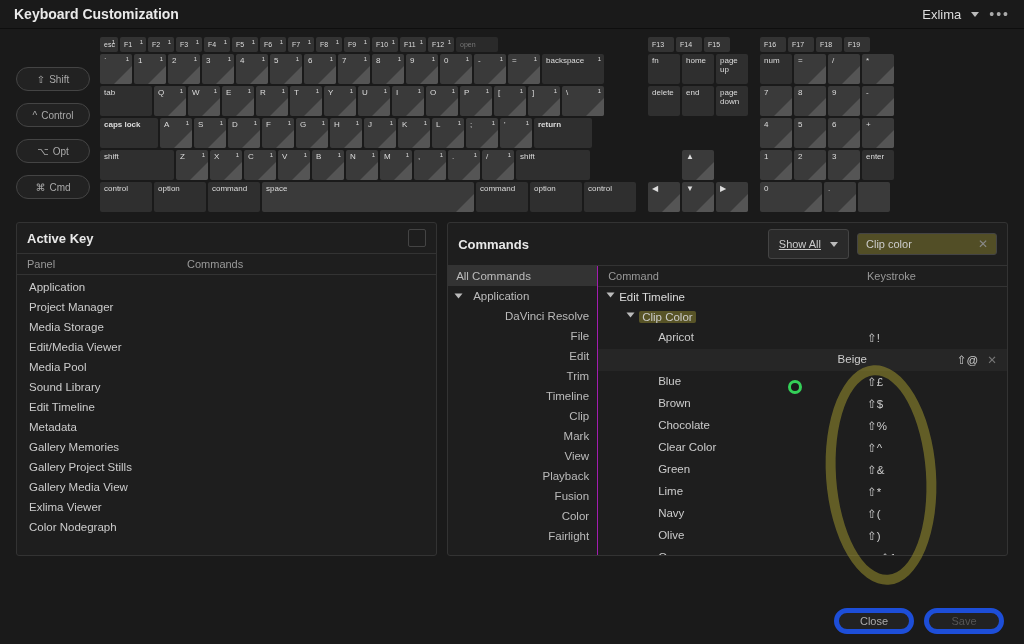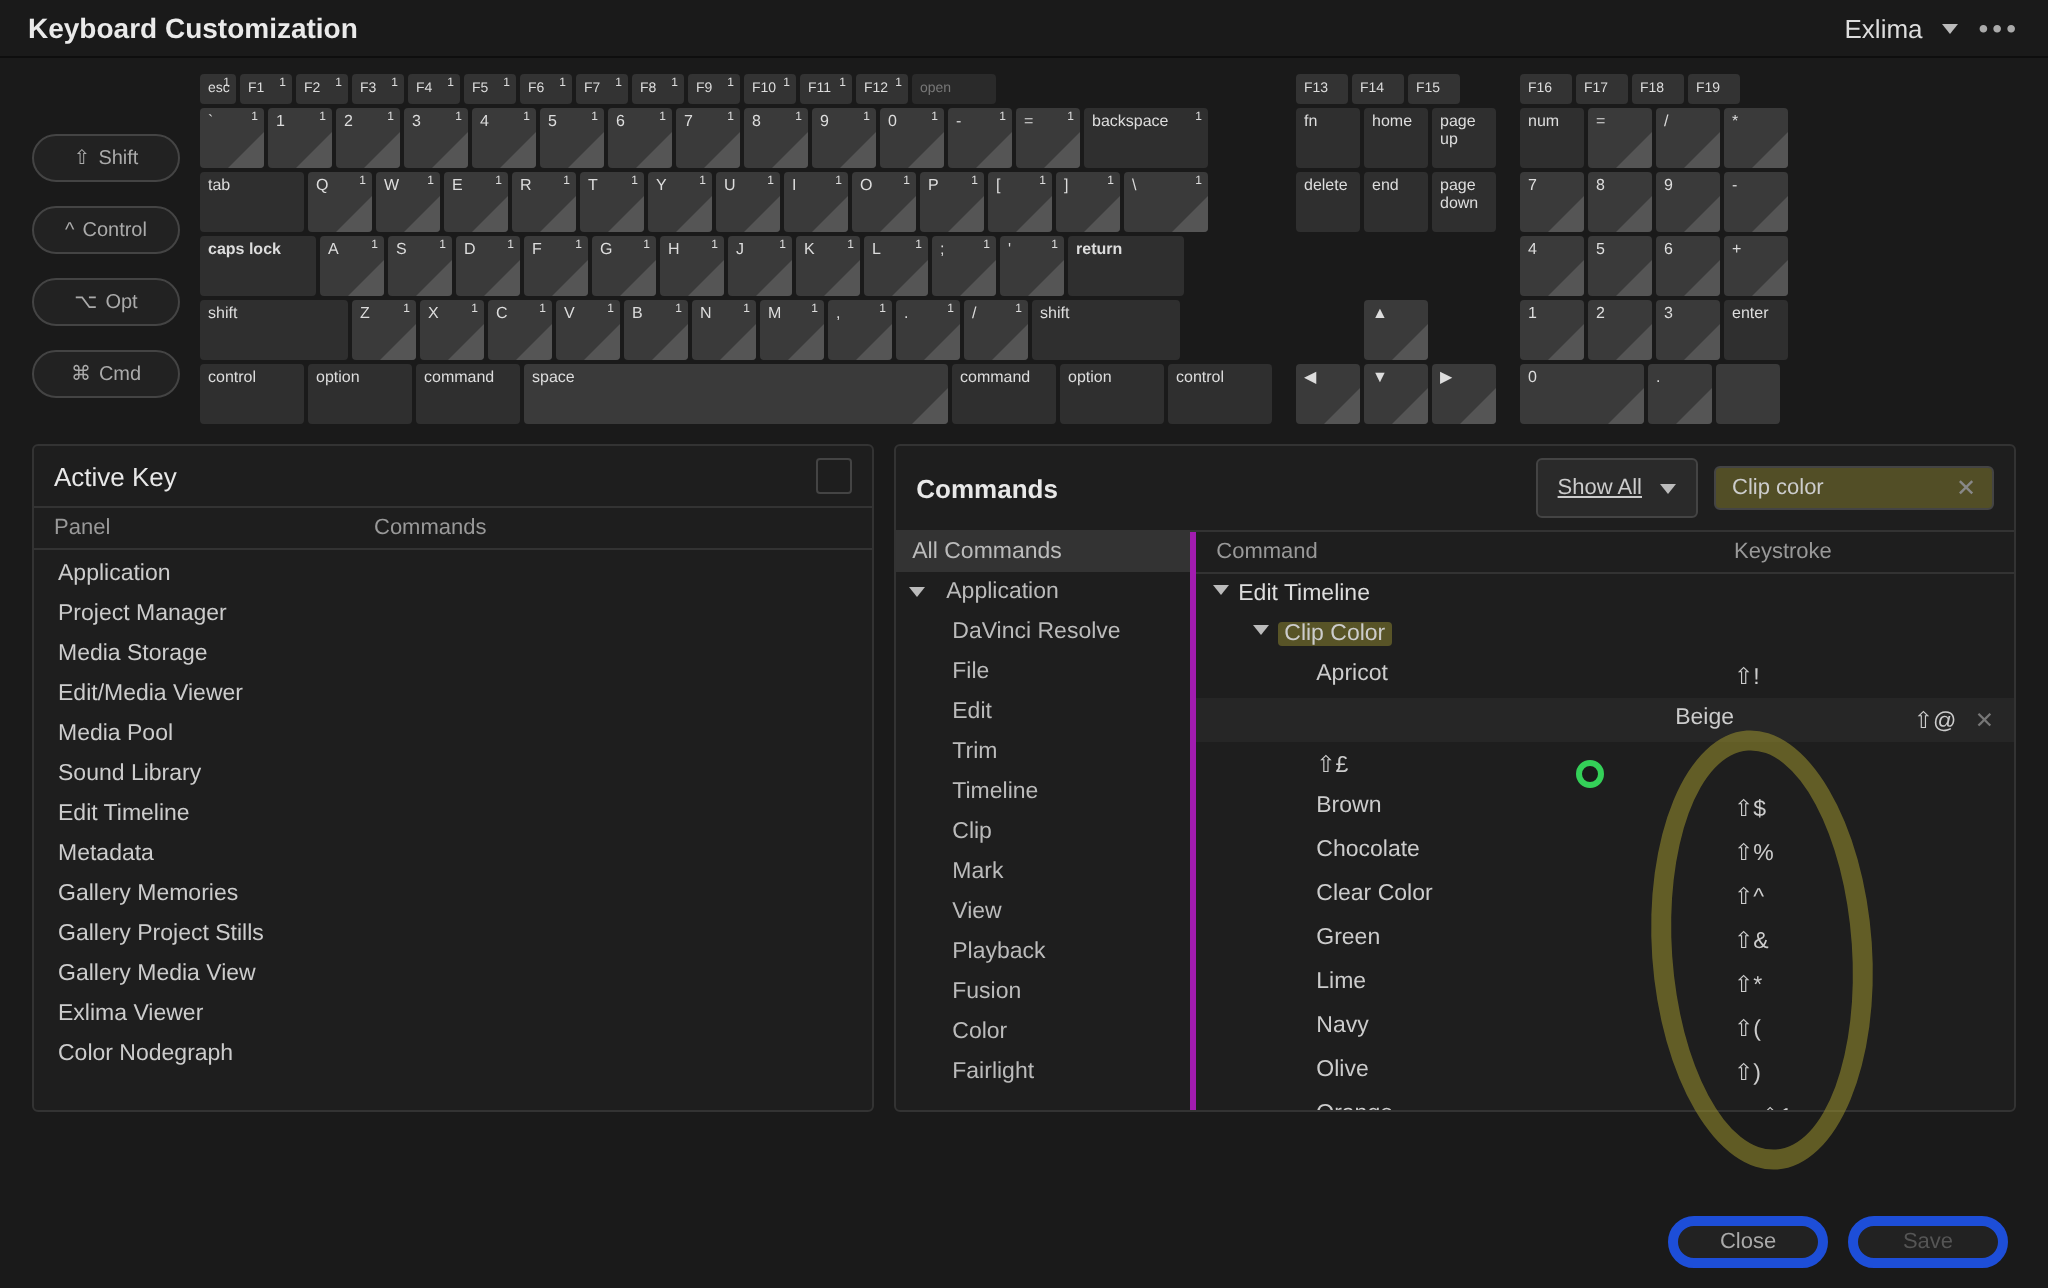--- a/index.html
+++ b/index.html
@@ -95,21 +95,21 @@
   .w125 { width: 42px; } .w15 { width: 52px; }
   .w175 { width: 58px; font-weight: bold; } .w2 { width:62px;}
   .w225 { width: 74px; } .wspace { width: 212px; }
   .fw { width: 26px; } .fws { width:18px;}
 
   
   .panels { display: flex; gap: 10px; padding: 0 16px; }
   .panel { border: 1px solid #333; background: #1e1e1e; border-radius: 3px; flex:1; display:flex; flex-direction:column; overflow:hidden;}
   .panel-header {
     padding: 6px 10px;
-    font-weight: 400;
+    font-weight: 700;
     color: #e8e8e8;
     font-size: 13px;
     display: flex; justify-content: space-between; align-items: center;
   }
   .panel-header .sel-box {
     width: 18px; height: 18px; border:1px solid #444; border-radius:2px;
   }
   .table-head {
     display: flex; font-size: 11px; color:#999;
     border-top:1px solid #333;border-bottom:1px solid #333;
@@ -142,22 +142,23 @@
     display:flex; align-items:center; font-size:11px; color:#ccc; width:140px; justify-content:space-between;
   }
   .hl-search { background: rgba(160,150,50,0.4); }
   .cmd-body {
     display:flex;
     border-top:1px solid #333;
     height: 290px;
     overflow:hidden;
   }
   .cmd-tree {
-    width: 150px; border-right:3px solid #a21caf; overflow-y:auto;
+    width: 150px; border-right:1px solid #a21caf; overflow-y:auto;
     font-size: 11.5px;
+    text-align: right;
   }
   .tree-item { padding: 4px 8px 4px 20px; color:#bbb; }
   .tree-item.sel { background:#333; }
   .tree-item.top { padding-left:8px;display:flex;gap:6px;align-items:center;}
   .tree-item.sub { padding-left: 28px; }
   .cmd-results {
     flex:1; position:relative; overflow-y:auto;
   }
   .cmd-results .head {
     display:flex; padding:4px 10px; font-size:11px;color:#999;border-bottom:1px solid #333;
@@ -478,20 +479,21 @@
         <div id="cmd-results-items">
             <div class="res-row item">
               <div class="c1">Apricot</div>
               <div class="c2">⇧!</div>
             </div>
             <div class="res-row item sel">
               <div class="c1">Beige</div>
               <div class="c2">⇧@<span style="color: rgb(119, 119, 119); margin-left: 6px;"> ✕</span></div>
             </div>
             <div class="res-row item">
+              <div class="c1">Blue</div>
               <div class="c2">⇧£</div>
             </div>
             <div class="res-row item">
               <div class="c1">Brown</div>
               <div class="c2">⇧$</div>
             </div>
             <div class="res-row item">
               <div class="c1">Chocolate</div>
               <div class="c2">⇧%</div>
             </div>

